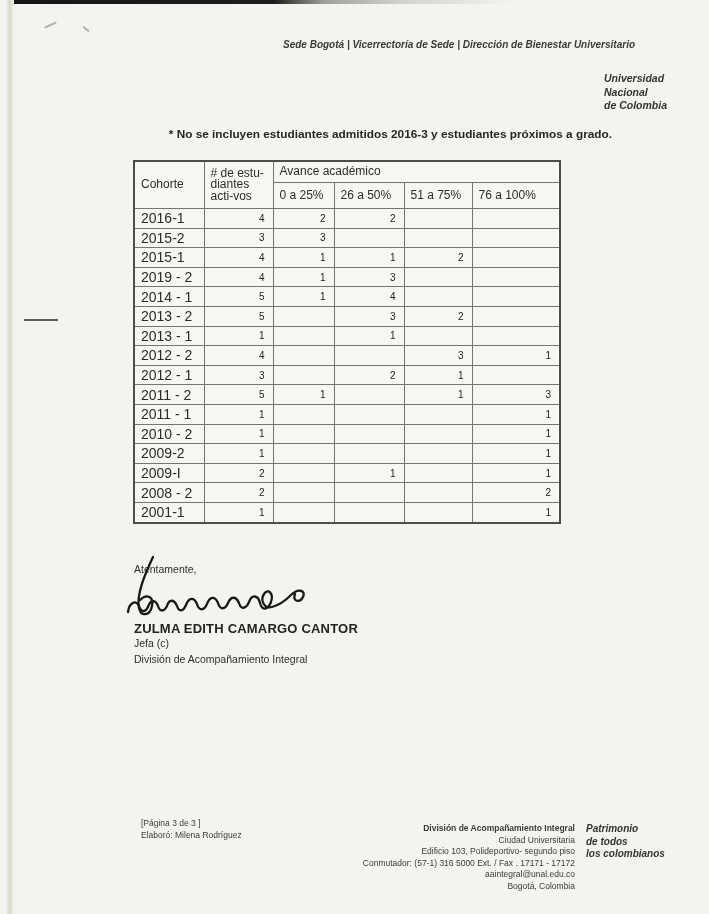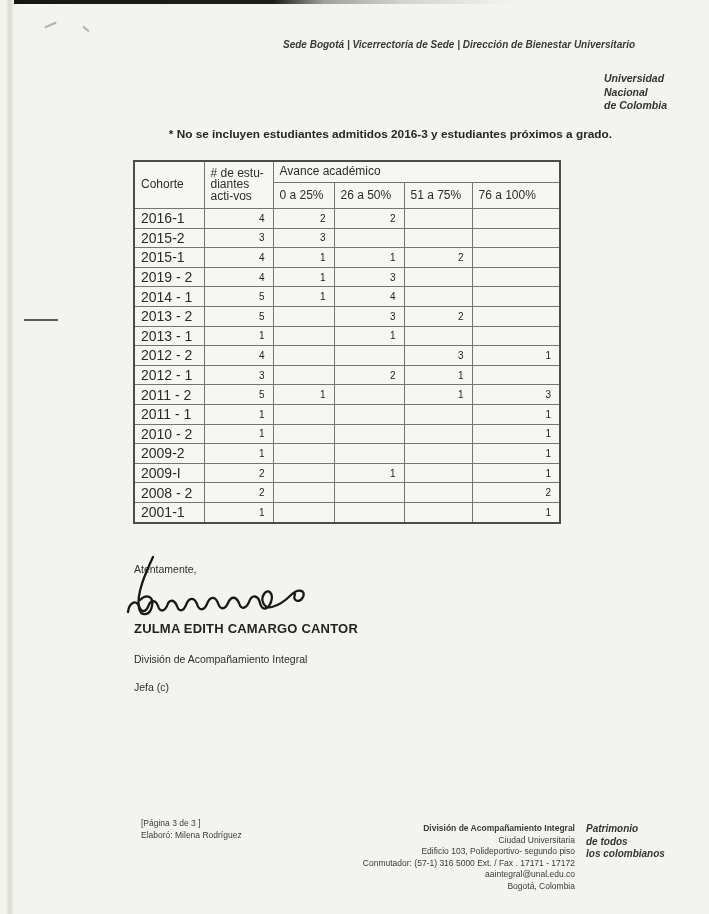--- a/index.html
+++ b/index.html
@@ -58,21 +58,21 @@
   }
   td.num{
     font-size:10px;text-align:right;padding:0 8px 0 0;height:18.6px;color:#222220;
   }
   col.c-cohorte{width:70px;} col.c-activos{width:69px;}
   col.c-r1{width:61px;} col.c-r2{width:70px;} col.c-r3{width:68px;} col.c-r4{width:88px;}
   
   .closing{top:563px;left:134px;font-size:10.5px;color:#2e2e2c;}
   .sig-svg{top:552px;left:120px;}
   .sig-name{top:621px;left:134px;font-size:13px;font-weight:bold;color:#222220;letter-spacing:.2px;}
-  .sig-title{top:637px;left:134px;font-size:10.5px;color:#2e2e2c;margin-top:44px;}
+  .sig-title{top:637px;left:134px;font-size:10.5px;color:#2e2e2c;}
   .sig-division{top:653px;left:134px;font-size:10.5px;color:#2e2e2c;}
   
   .footer-left{top:817px;left:141px;font-size:8.5px;line-height:12px;color:#3c3c3a;}
   .footer-right{
     top:823px;left:300px;width:275px;text-align:right;
     font-size:8.5px;line-height:11.5px;color:#3a3a38;
   }
   .footer-right .b{font-weight:bold;}
   .slogan{
     top:823px;left:586px;

